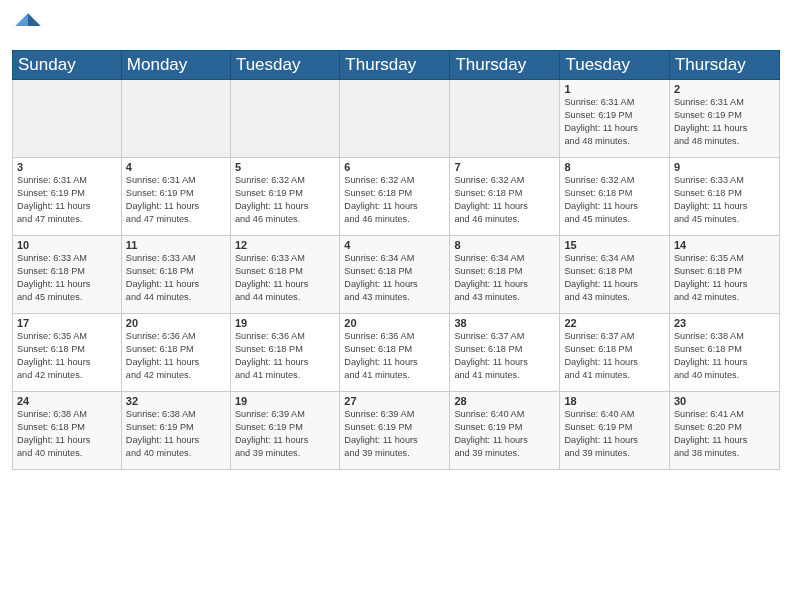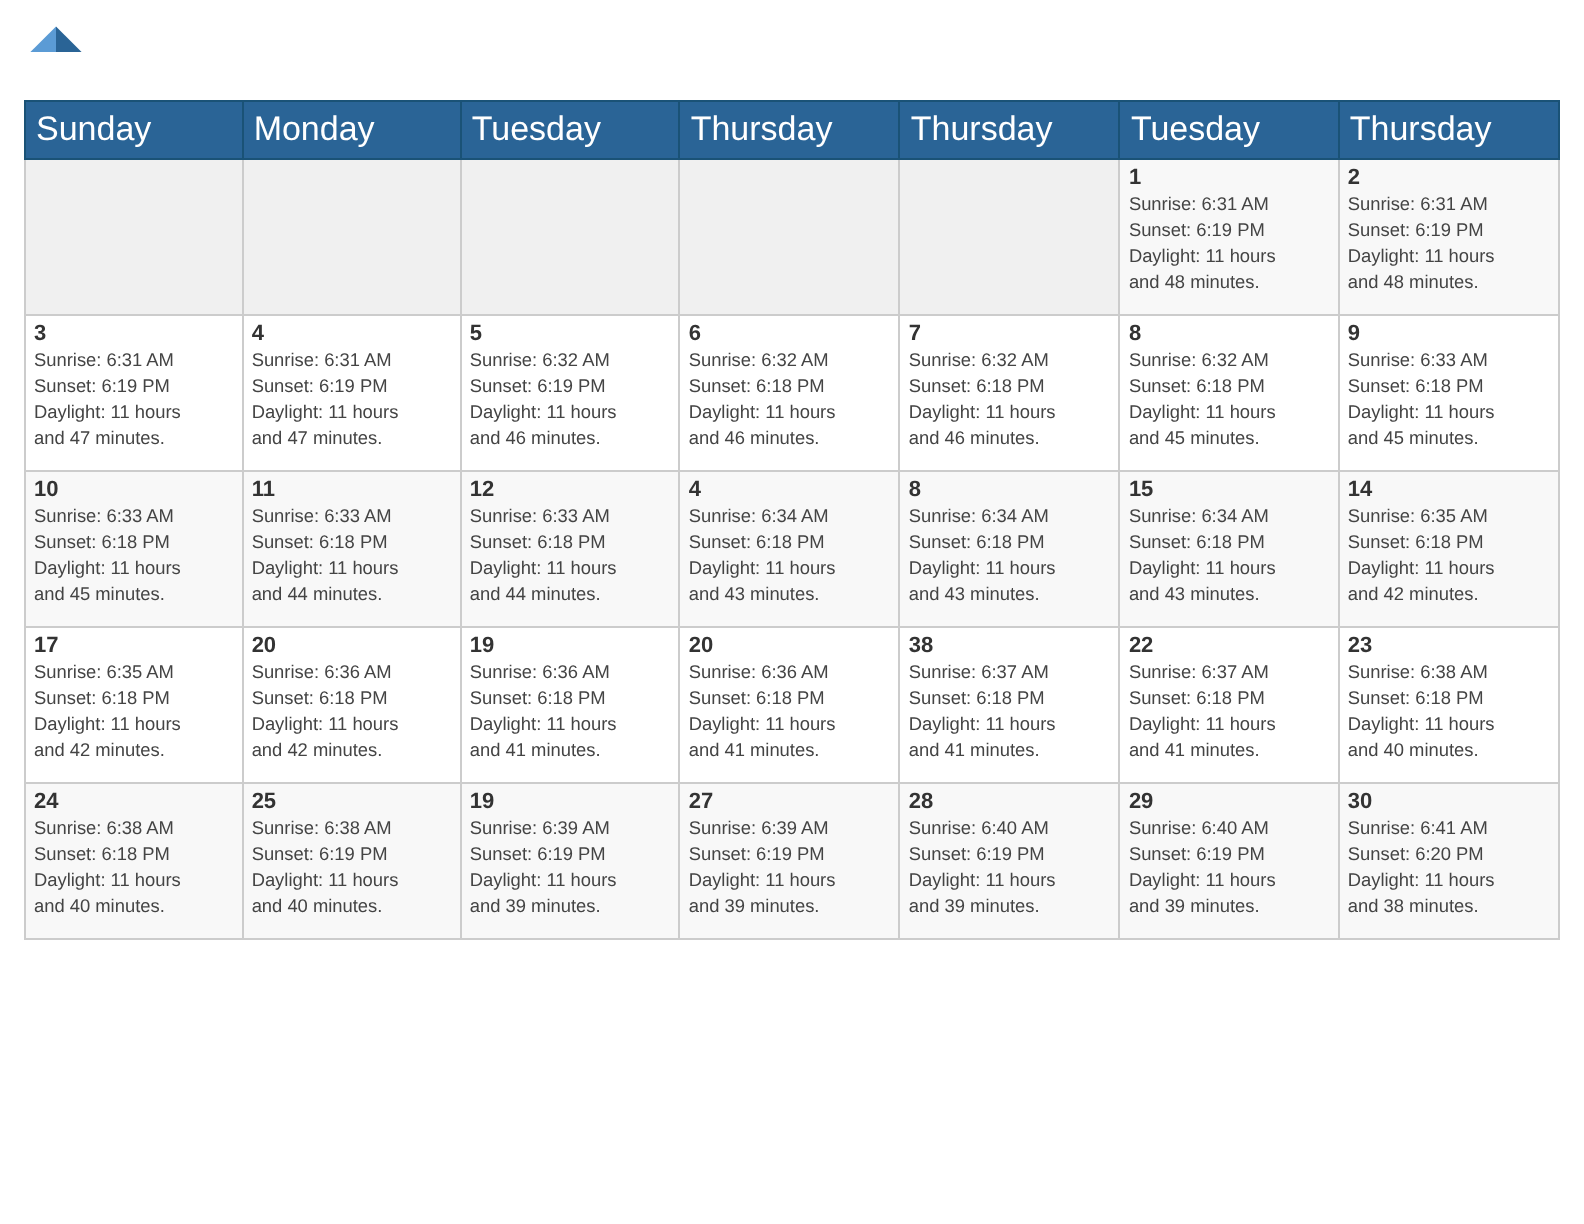--- a/index.html
+++ b/index.html
@@ -305,21 +305,21 @@
         </tr>
         <tr>
           <td>
             <span class="day-num">24</span>
             <div class="day-info" style="white-space: pre-line;">Sunrise: 6:38 AM
 Sunset: 6:18 PM
 Daylight: 11 hours
 and 40 minutes.</div>
           </td>
           <td>
-            <span class="day-num">25</span>
+            <span class="day-num">32</span>
             <div class="day-info" style="white-space: pre-line;">Sunrise: 6:38 AM
 Sunset: 6:19 PM
 Daylight: 11 hours
 and 40 minutes.</div>
           </td>
           <td>
             <span class="day-num">19</span>
             <div class="day-info" style="white-space: pre-line;">Sunrise: 6:39 AM
 Sunset: 6:19 PM
 Daylight: 11 hours
@@ -333,21 +333,21 @@
 and 39 minutes.</div>
           </td>
           <td>
             <span class="day-num">28</span>
             <div class="day-info" style="white-space: pre-line;">Sunrise: 6:40 AM
 Sunset: 6:19 PM
 Daylight: 11 hours
 and 39 minutes.</div>
           </td>
           <td>
-            <span class="day-num">29</span>
+            <span class="day-num">18</span>
             <div class="day-info" style="white-space: pre-line;">Sunrise: 6:40 AM
 Sunset: 6:19 PM
 Daylight: 11 hours
 and 39 minutes.</div>
           </td>
           <td>
             <span class="day-num">30</span>
             <div class="day-info" style="white-space: pre-line;">Sunrise: 6:41 AM
 Sunset: 6:20 PM
 Daylight: 11 hours

